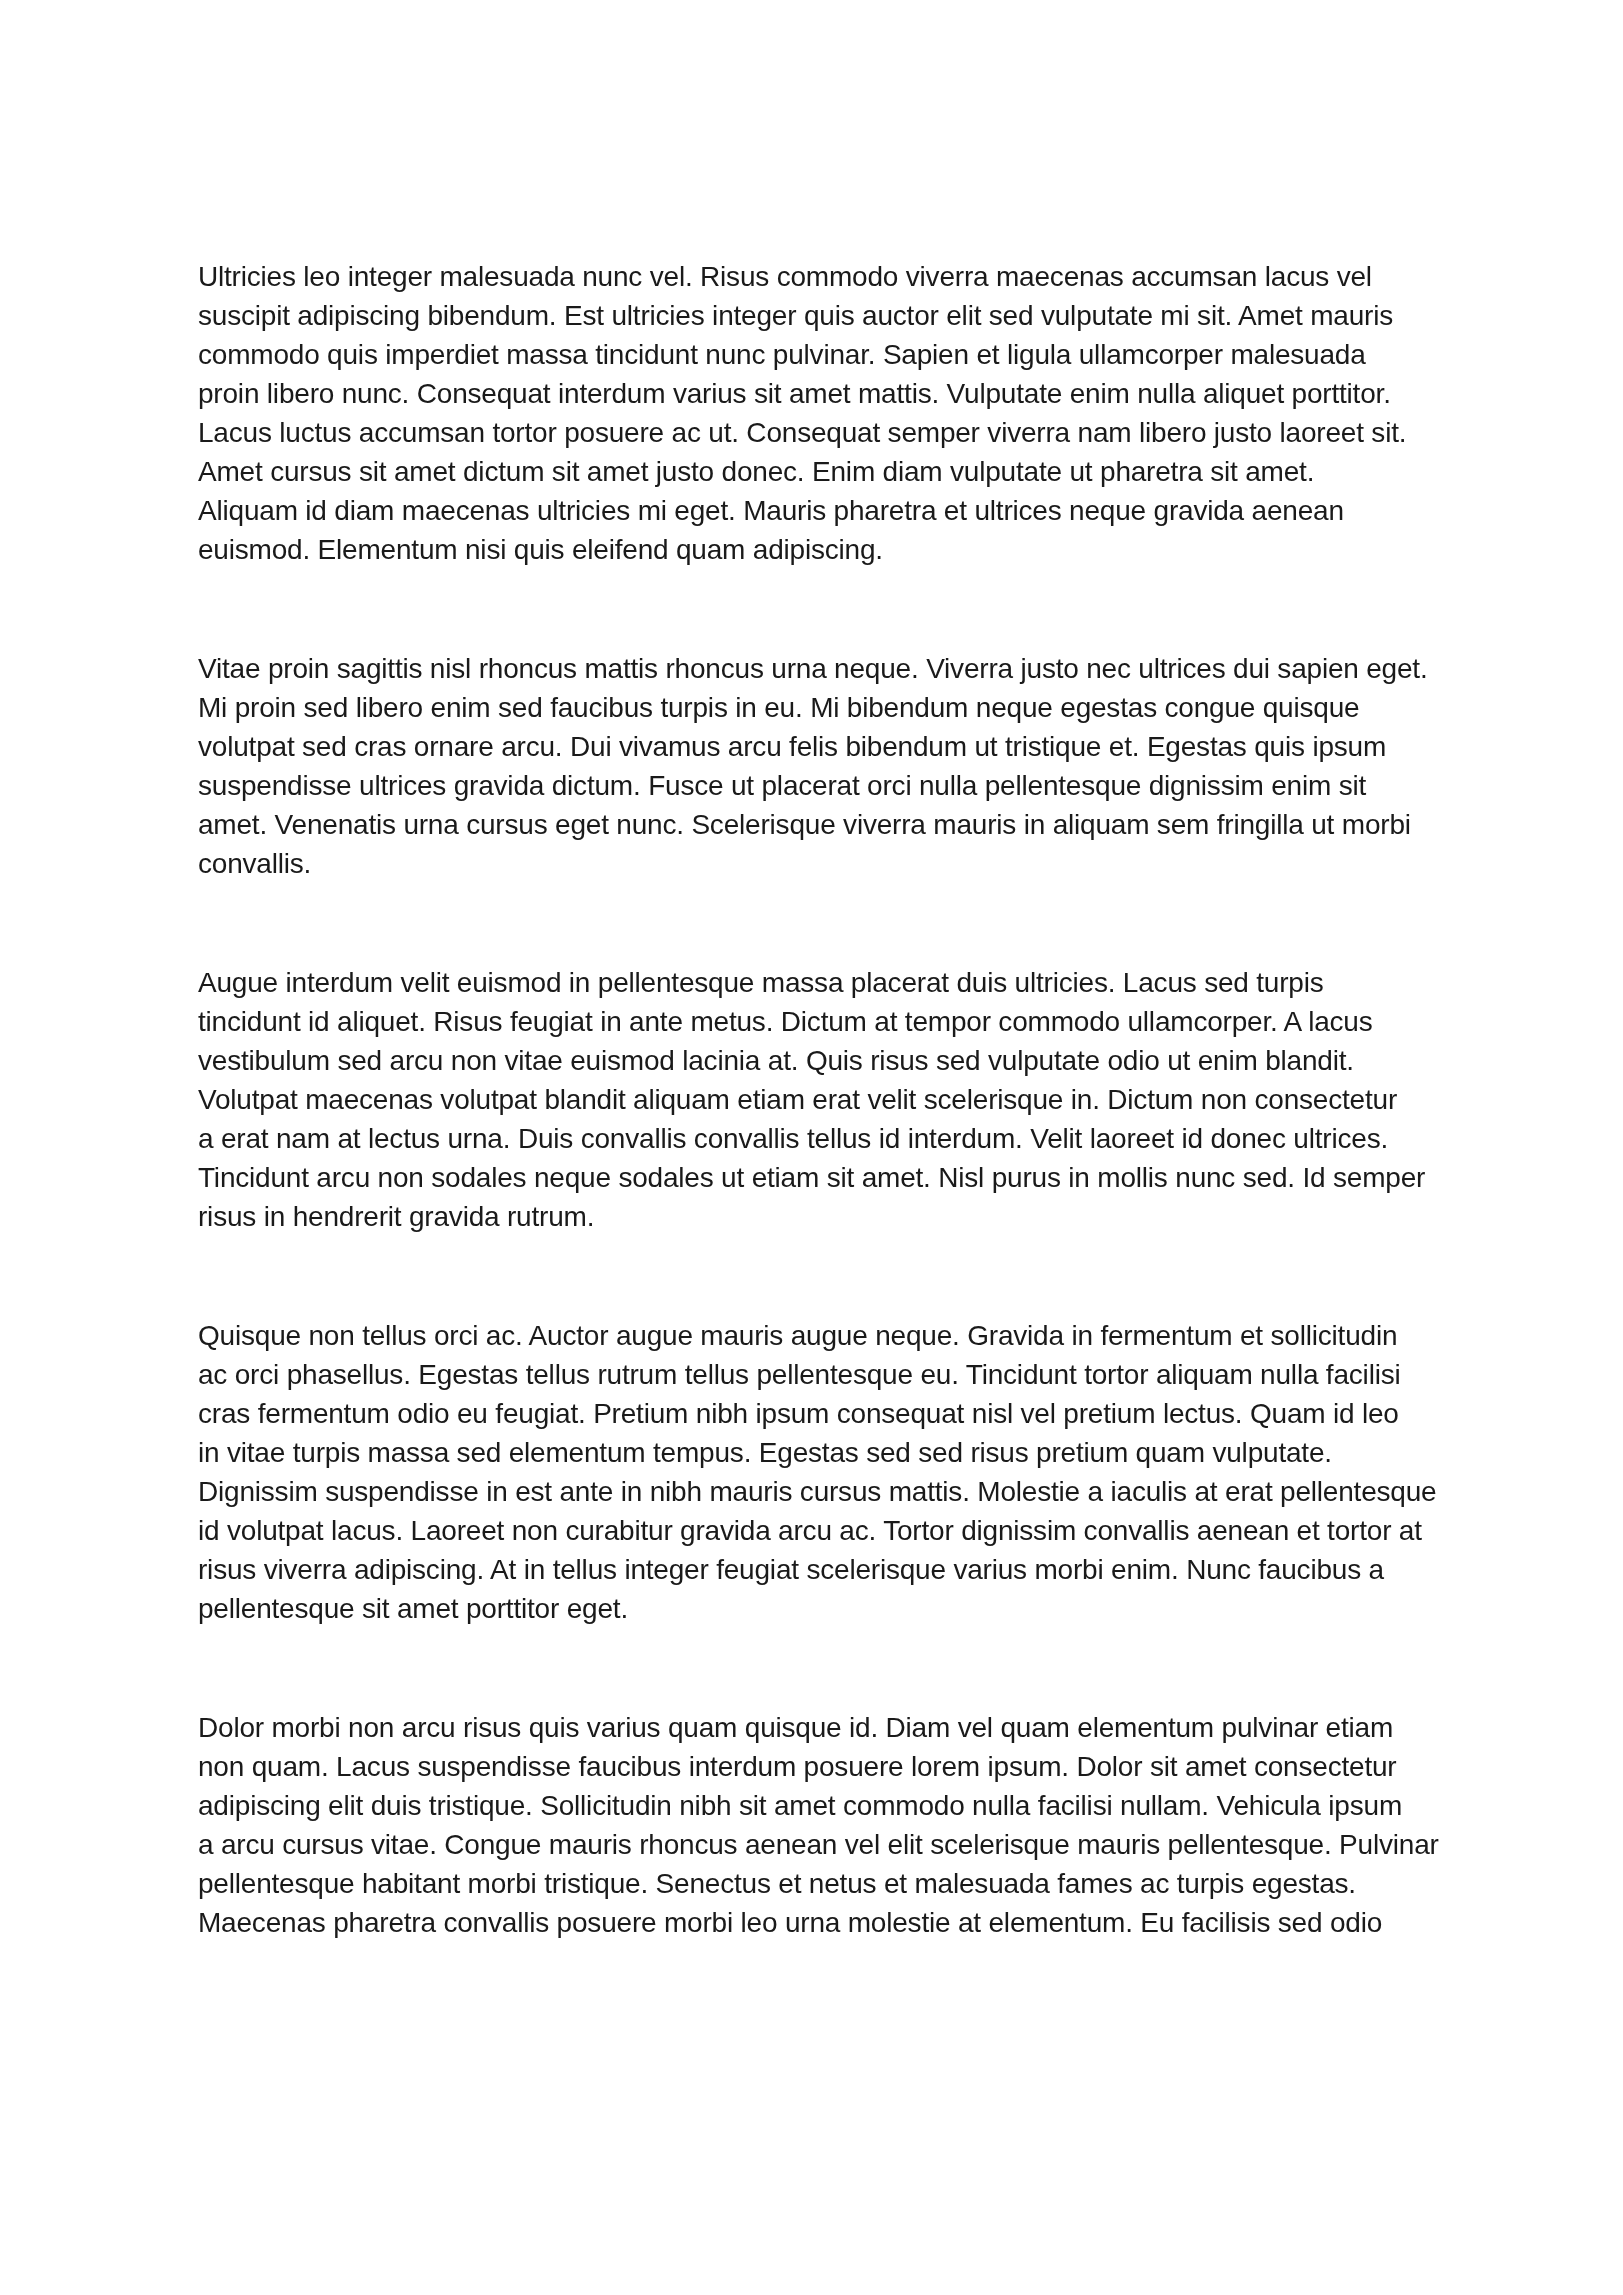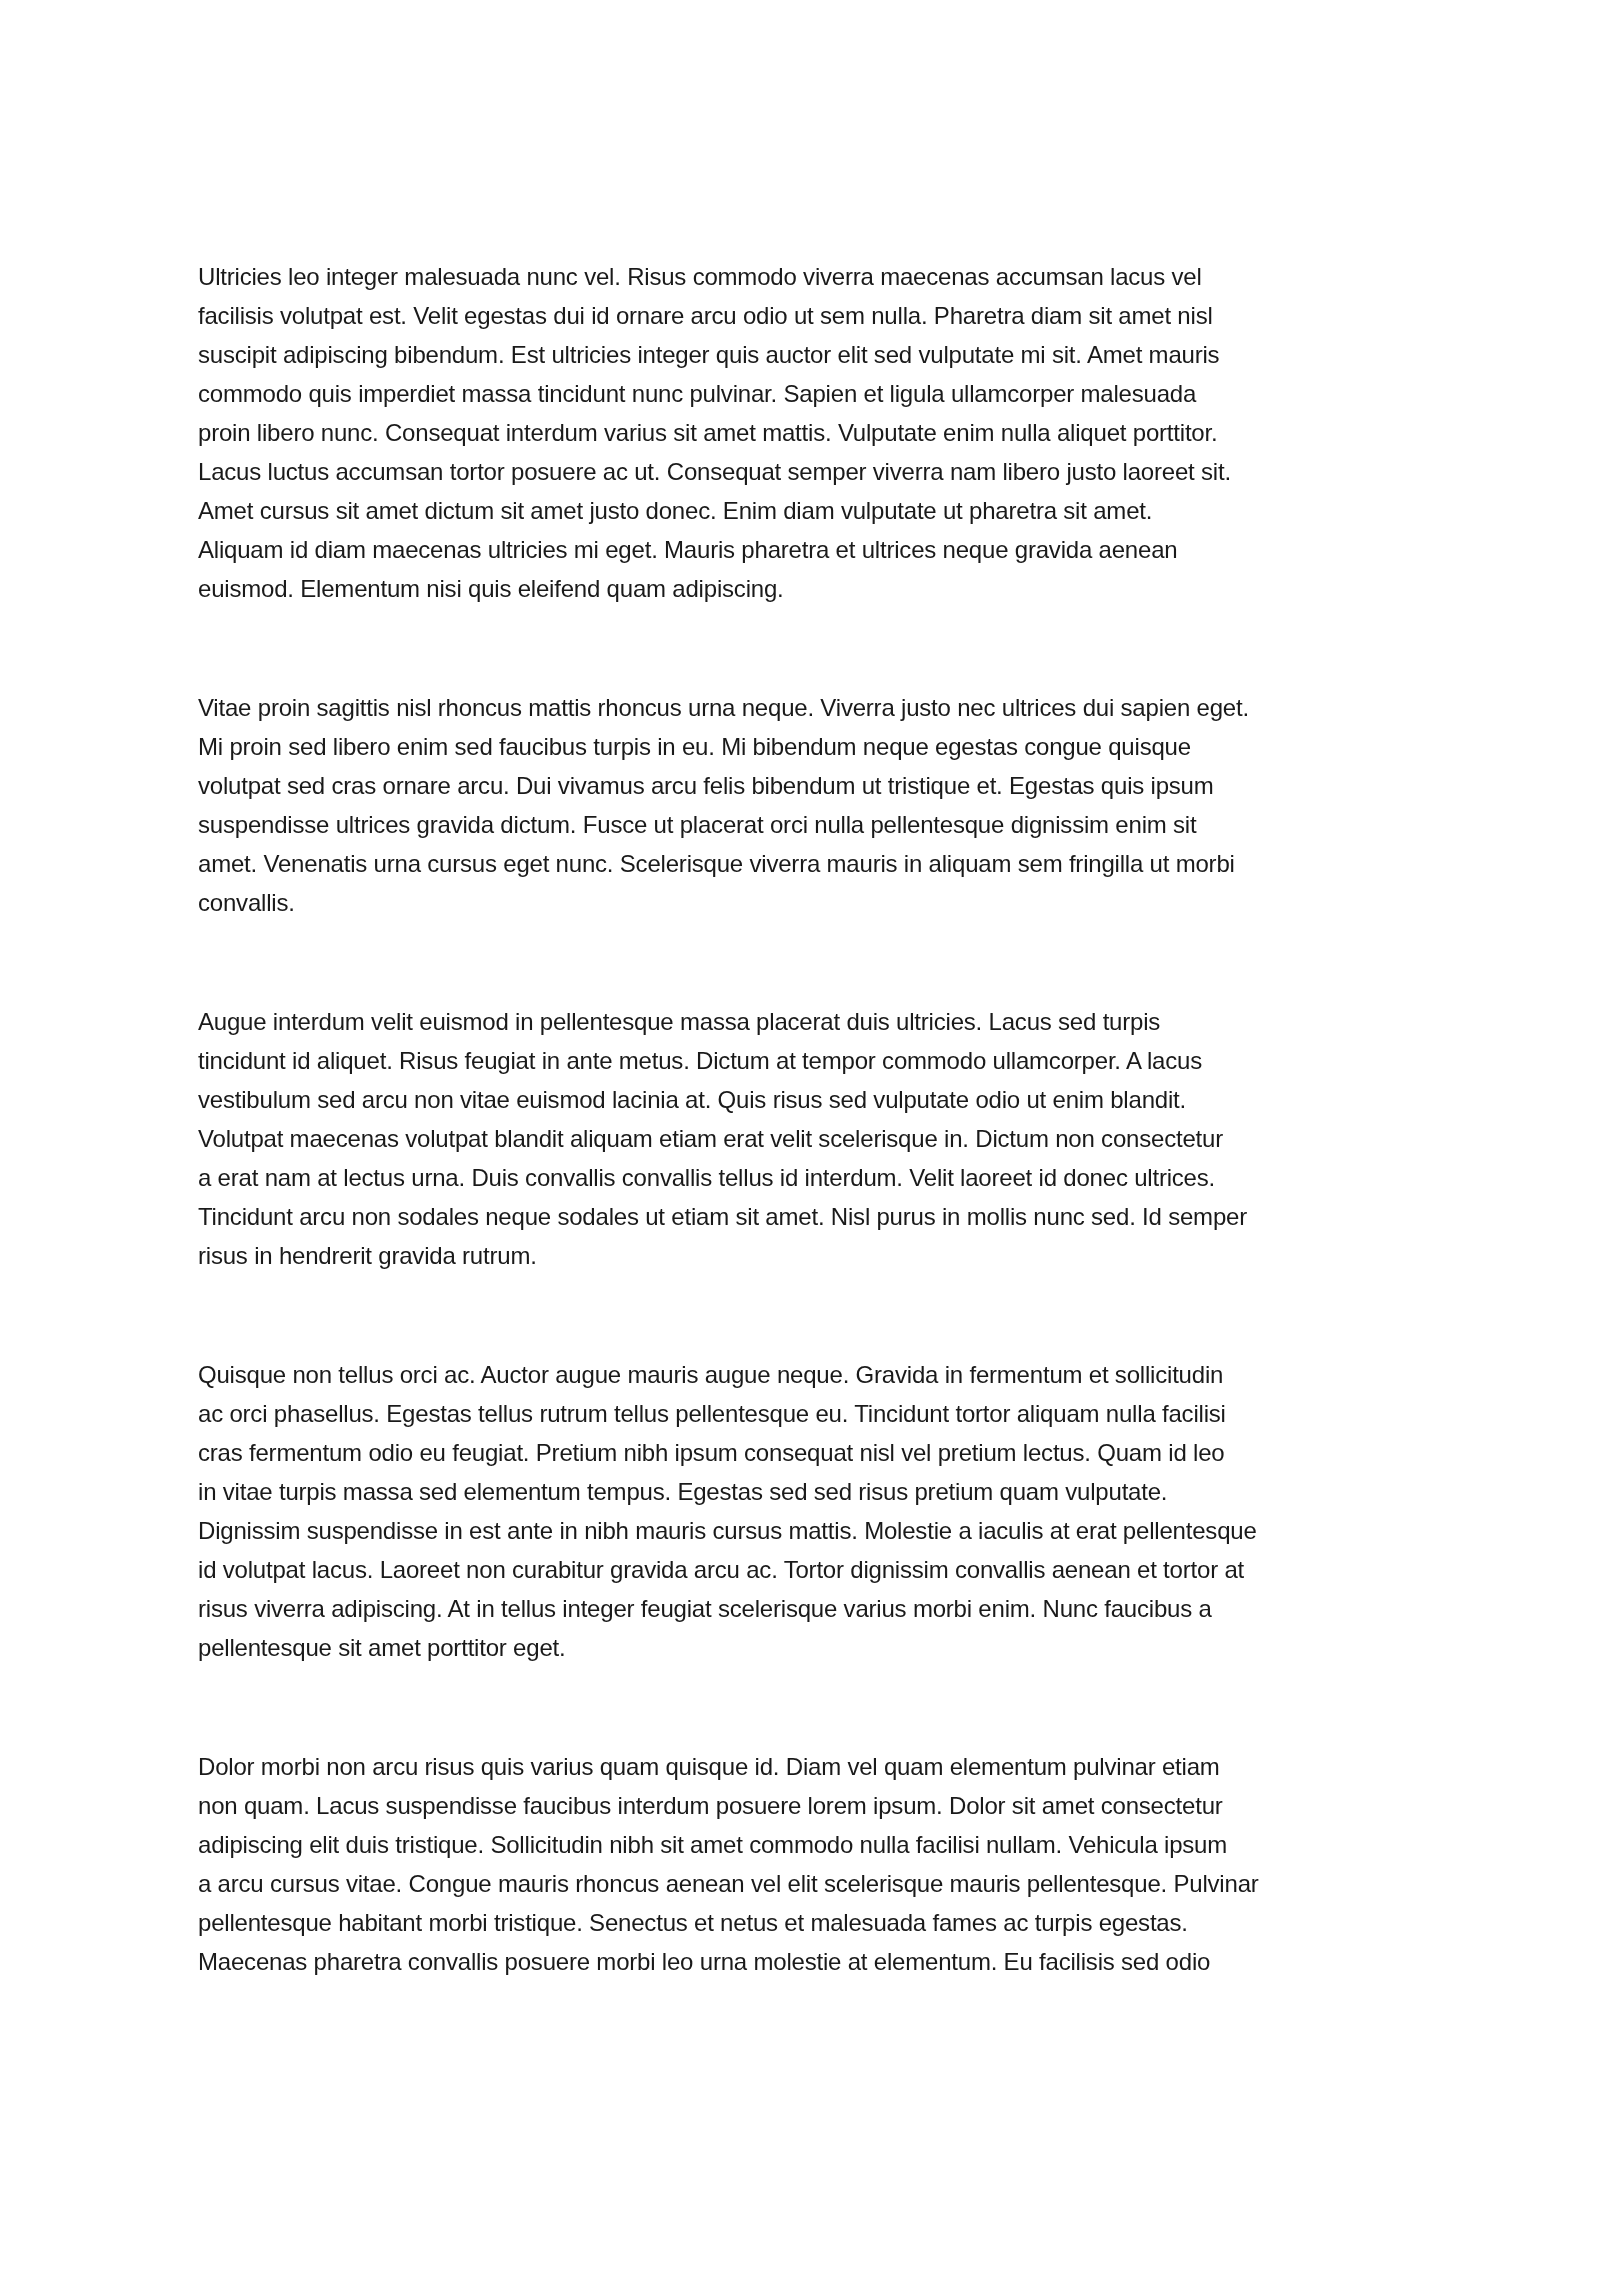--- a/index.html
+++ b/index.html
@@ -20,42 +20,41 @@
       width: 1623px;
       height: 2295px;
       background: #ffffff;
     }
     .body-text {
       position: absolute;
       left: 198px;
       top: 257px;
       width: 1243px;
       font-family: "Liberation Sans", sans-serif;
-      font-size: 24px;
+      font-size: 28px;
       color: #1a1a1a;
     }
     .paragraph {
       margin: 0 0 80px 0;
     }
     .line {
       display: block;
       height: 39px;
       line-height: 39px;
       white-space: nowrap;
       letter-spacing: -0.2px;
     }
   </style>
 </head>
 <body>
 
 <div class="page">
   <div class="body-text" id="body-text">
       <p class="paragraph">
         <span class="line">Ultricies leo integer malesuada nunc vel. Risus commodo viverra maecenas accumsan lacus vel</span>
-        <span class="line">facilisis volutpat est. Velit egestas dui id ornare arcu odio ut sem nulla. Pharetra diam sit amet nisl</span>
         <span class="line">suscipit adipiscing bibendum. Est ultricies integer quis auctor elit sed vulputate mi sit. Amet mauris</span>
         <span class="line">commodo quis imperdiet massa tincidunt nunc pulvinar. Sapien et ligula ullamcorper malesuada</span>
         <span class="line">proin libero nunc. Consequat interdum varius sit amet mattis. Vulputate enim nulla aliquet porttitor.</span>
         <span class="line">Lacus luctus accumsan tortor posuere ac ut. Consequat semper viverra nam libero justo laoreet sit.</span>
         <span class="line">Amet cursus sit amet dictum sit amet justo donec. Enim diam vulputate ut pharetra sit amet.</span>
         <span class="line">Aliquam id diam maecenas ultricies mi eget. Mauris pharetra et ultrices neque gravida aenean</span>
         <span class="line">euismod. Elementum nisi quis eleifend quam adipiscing.</span>
       </p>
       <p class="paragraph">
         <span class="line">Vitae proin sagittis nisl rhoncus mattis rhoncus urna neque. Viverra justo nec ultrices dui sapien eget.</span>

